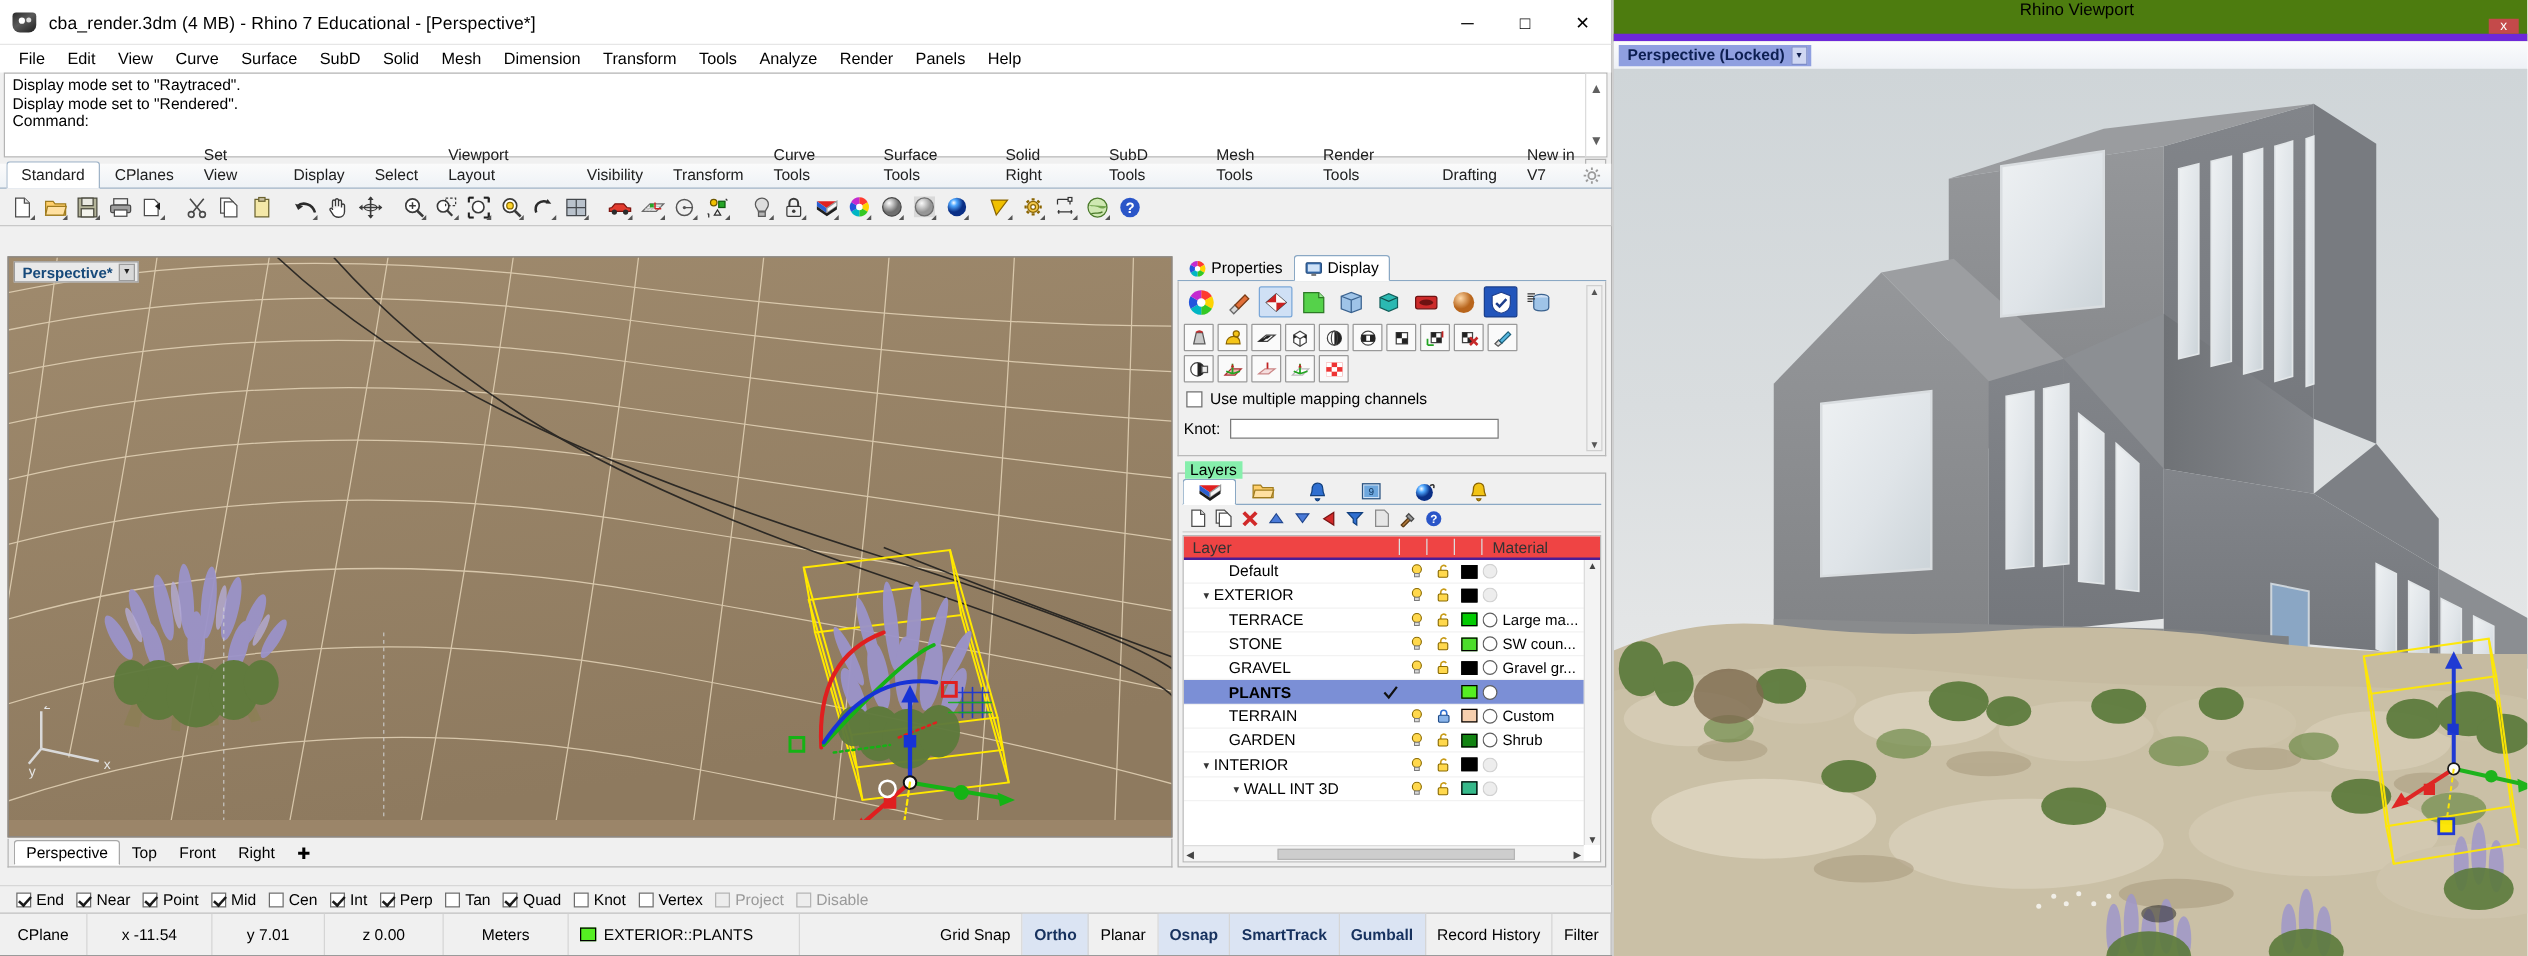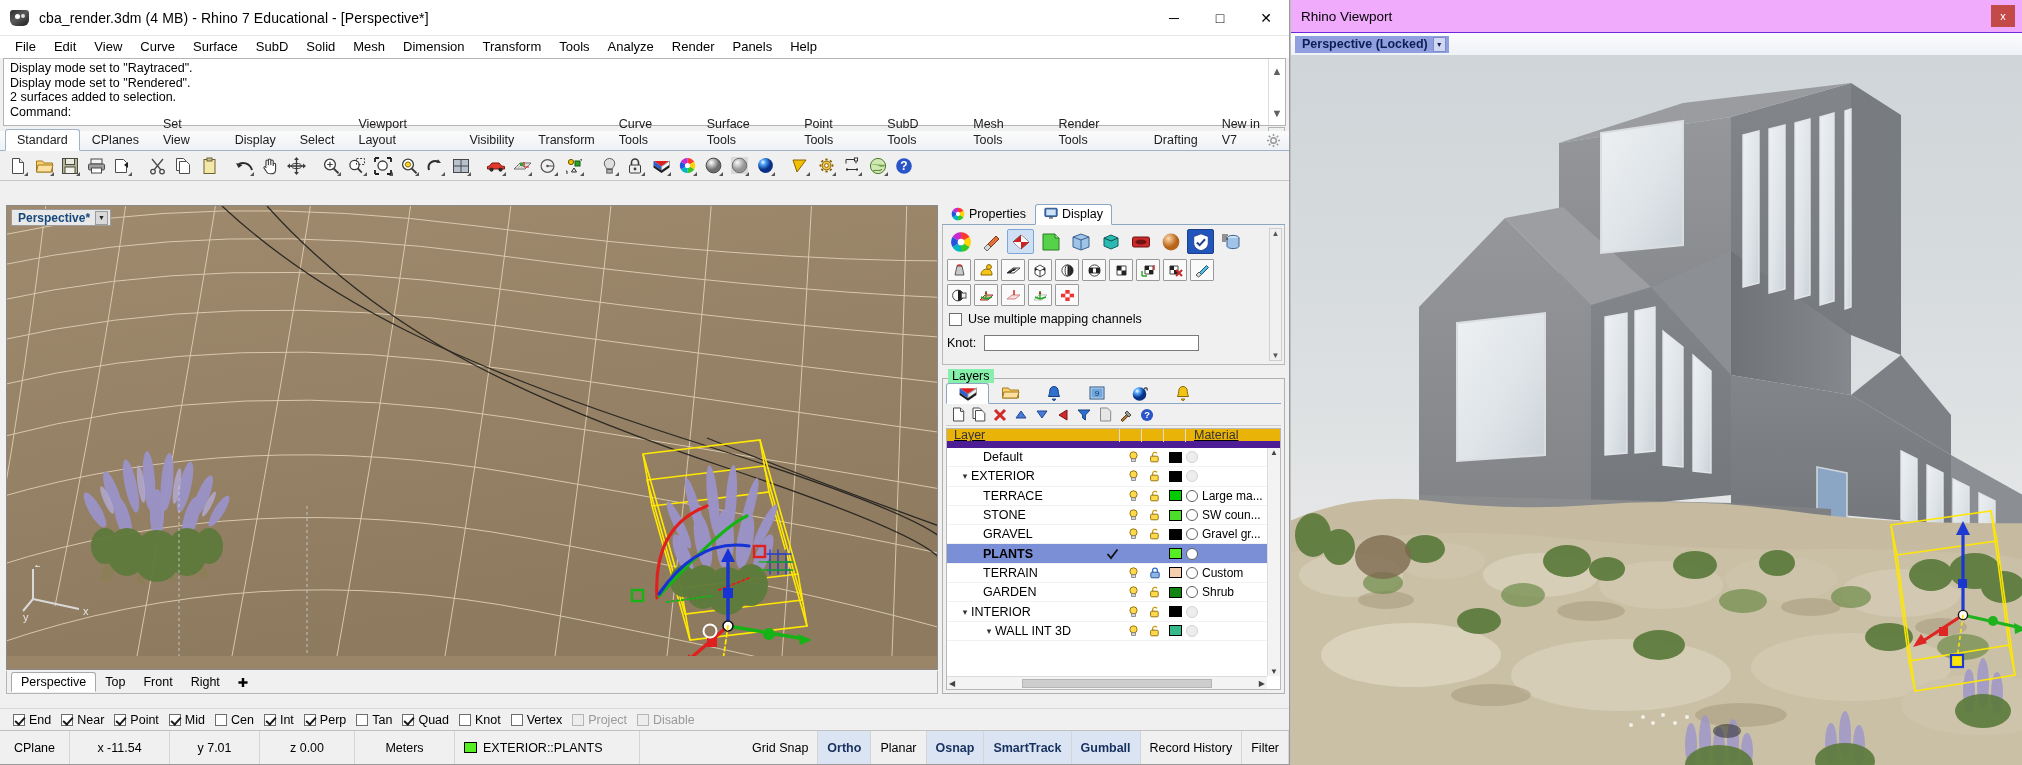--- a/index.html
+++ b/index.html
@@ -86,21 +86,21 @@
     border:1px solid #b5b5b5; border-top:none; }
   .vptab { font-size:12.5px; padding:2px 9px; color:#000; }
   .vptab.active { background:#fff; border:1px solid #a8a8a8; border-bottom-color:#fff; border-radius:3px 3px 0 0; }
 
   .axis-icon { position:absolute; left:14px; bottom:46px; width:70px; height:58px; }
 
   
   .rightpanel { flex:1; margin:3px 4px 0 4px; display:flex; flex-direction:column; }
 
   .ptabs { display:flex; align-items:flex-end; height:20px; border-bottom:1px solid #8aa8c4; }
-  .ptab { display:flex; align-items:flex-start; gap:4px; font-size:12.5px; padding:2px 8px;
+  .ptab { display:flex; align-items:flex-end; gap:4px; font-size:12.5px; padding:2px 8px;
     border:1px solid transparent; border-bottom:none; line-height:15px; }
   .ptab.active { background:#fff; border-color:#8aa8c4; margin-bottom:-1px;
     border-bottom:1px solid #fff; border-radius:3px 3px 0 0; }
 
   .prop-body { background:#f0f0f0; border:1px solid #b9b9b9; border-top:none;
     height:140px; padding:4px 3px 0 4px; position:relative; overflow:hidden; }
   .prop-row1 { display:flex; gap:3px; margin-bottom:5px; }
   .bigicon { width:27px; height:25px; display:flex; align-items:center; justify-content:center;
     border:1px solid transparent; border-radius:2px; }
   .bigicon.sel { background:#cfe0f5; border-color:#7aa7d8; }
@@ -127,22 +127,22 @@
     border:1px solid transparent; border-bottom:none; }
   .ltab.active { background:#fff; border-color:#8aa8c4; margin-bottom:-1px; border-bottom:1px solid #fff;
     border-radius:3px 3px 0 0; }
   .ltools { height:22px; display:flex; align-items:center; gap:3px; padding:2px 0 2px 3px;
     background:#f0f0f0; border-bottom:1px solid #cdcdcd; }
   .ltool { width:18px; height:18px; display:flex; align-items:center; justify-content:center;
     position:relative; border:1px solid transparent; border-radius:2px;}
 
   .ltable { flex:1; background:#fff; border:1px solid #b8b8b8; margin-top:2px;
     display:flex; flex-direction:column; overflow:hidden; position:relative; }
-  .lhead { display:flex; height:19px; background:#eab308; border-bottom:7px solid #4c1d95;
-    font-size:12.5px; align-items:center;text-decoration:underline; }
+  .lhead { display:flex; height:19px; background:#ef4444; border-bottom:2px solid #4c1d95;
+    font-size:12.5px; align-items:center; }
   .lhead .c-name { flex:1; padding-left:7px; color:#333; }
   .lhead .c-sep { width:1px; height:13px; background:#dcdcdc; }
   .lhead .c-sm { width:21px; }
   .lhead .c-mat { width:80px; padding-left:8px; color:#333; }
   .lhead .c-end { width:14px; }
 
   .lrows { flex:1; overflow:hidden; }
   .lrow { display:flex; height:19.3px; align-items:center; font-size:12.5px;
     border-bottom:1px solid #f2f2f2; }
   .lrow.selected { background:#7b8fd6; }
@@ -179,22 +179,22 @@
 
   .statusbar { position:absolute; left:0; right:0; bottom:0; height:34px;
     display:flex; align-items:stretch; background:#f0f0f0; border-top:1px solid #c0c0c0; }
   .sb { display:flex; align-items:center; justify-content:center; font-size:12.5px;
     border-right:1px solid #d5d5d5; padding:0 9px; white-space:nowrap; }
   .sb.hl { background:#dbe4f3; font-weight:700; color:#16315e; }
 
   
   #render-window { position:absolute; left:1290px; top:0; width:732px; height:765px;
     background:#fff; border-left:1px solid #bdbdbd; }
-  .rw-title { height:33px; background:#f0abfc; display:flex; align-items:center;
-    padding-left:10px; border-bottom:1px solid #6d28d9; }
+  .rw-title { height:33px; background:#4d7c0f; display:flex; align-items:center;
+    padding-left:10px; border-bottom:6px solid #6d28d9;flex-direction:column; }
   .rw-title span { font-size:13.5px; }
   .rw-close { margin-left:auto; width:24px; height:22px; background:#c44a4a; color:#fff;
     display:flex; align-items:center; justify-content:center; font-size:11px; margin-right:7px;}
   .rw-sub { height:22px; display:flex; align-items:center; padding-left:4px;
     background:linear-gradient(#fbfcfd,#eef1f6); }
   .rw-vp { display:flex; align-items:center; background:#8f9fe0; padding:1px 3px 1px 7px; }
   .rw-vp b { font-size:12.5px; color:#0d1f52; font-weight:700; }
   .rw-vp .vdrop { margin-left:5px; width:13px; height:15px; background:#cfd7f2;
     border:1px solid #7d8cc9; display:flex; align-items:center; justify-content:center;
     font-size:7px; color:#12204f; }
@@ -245,21 +245,20 @@
     <div class="menu-item" data-interactable="true">Analyze</div>
     <div class="menu-item" data-interactable="true">Render</div>
     <div class="menu-item" data-interactable="true">Panels</div>
     <div class="menu-item" data-interactable="true">Help</div>
   </div>
 
   <div class="cmd-area" data-interactable="true">
     <div class="cmd-lines" data-interactable="false">
       <div class="cmd-line" data-interactable="false">Display mode set to "Raytraced".</div>
       <div class="cmd-line" data-interactable="false">Display mode set to "Rendered".</div>
-      <div class="cmd-line" data-interactable="false">2 surfaces added to selection.</div>
       <div class="cmd-prompt" data-interactable="true">Command:</div>
     </div>
     <div class="cmd-scroll" data-interactable="true">
       <div class="sc-up" data-interactable="true">▲</div>
       <div class="sc-track"></div>
       <div class="sc-dn" data-interactable="true">▼</div>
     </div>
     <div class="cmd-tiny" data-interactable="true">
       <div data-interactable="true">▲</div>
       <div data-interactable="true">▼</div>
@@ -270,21 +269,21 @@
     <div class="ttab active" data-interactable="true">Standard</div>
     <div class="ttab" data-interactable="true">CPlanes</div>
     <div class="ttab" data-interactable="true">Set View</div>
     <div class="ttab" data-interactable="true">Display</div>
     <div class="ttab" data-interactable="true">Select</div>
     <div class="ttab" data-interactable="true">Viewport Layout</div>
     <div class="ttab" data-interactable="true">Visibility</div>
     <div class="ttab" data-interactable="true">Transform</div>
     <div class="ttab" data-interactable="true">Curve Tools</div>
     <div class="ttab" data-interactable="true">Surface Tools</div>
-    <div class="ttab" data-interactable="true">Point Tools</div>
+    <div class="ttab" data-interactable="true">Solid Right</div>
     <div class="ttab" data-interactable="true">SubD Tools</div>
     <div class="ttab" data-interactable="true">Mesh Tools</div>
     <div class="ttab" data-interactable="true">Render Tools</div>
     <div class="ttab" data-interactable="true">Drafting</div>
     <div class="ttab" data-interactable="true">New in V7</div>
     <div class="gear-tab" data-interactable="true">
       <svg width="15" height="15" viewBox="0 0 16 16">
         <circle cx="8" cy="8" r="3" fill="none" stroke="#9a9a9a" stroke-width="1.6"></circle>
         <g stroke="#9a9a9a" stroke-width="1.6">
           <line x1="8" y1="1" x2="8" y2="3.2"></line>

